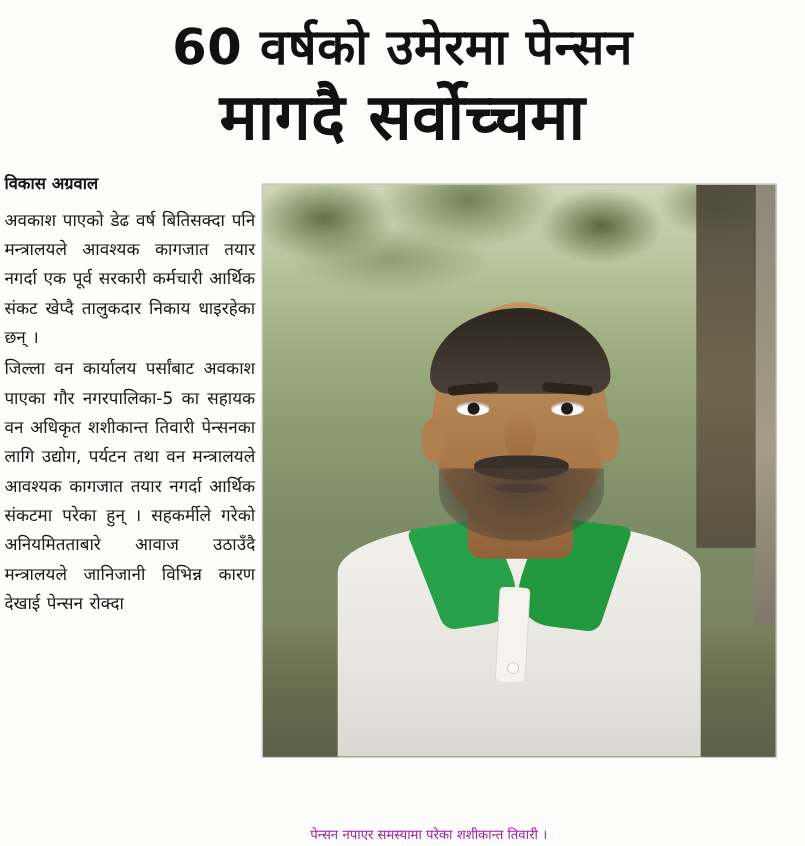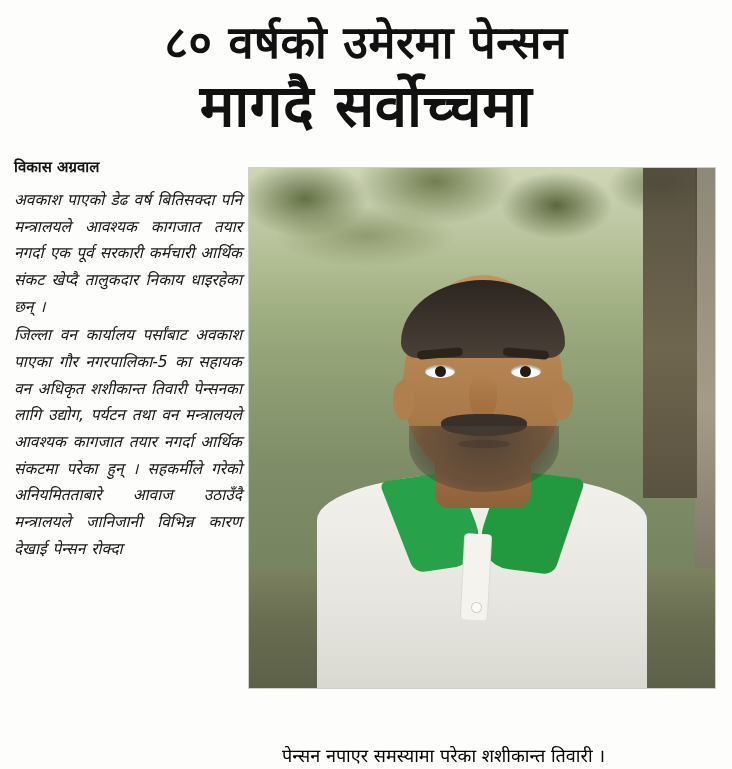--- a/index.html
+++ b/index.html
@@ -39,21 +39,21 @@
   .headline-line.l2 {
     font-size: 58px;
     margin-top: 6px;
   }
 
   
   .content {
     position: relative;
     display: flex;
     align-items: flex-start;
-    padding: 14px 16px 0 14px;
+    padding: 14px 16px 0 4px;
     gap: 6px;
   }
   .col-text {
     width: 228px;
     flex: 0 0 228px;
   }
   .byline {
     font-family: "DejaVu Sans", sans-serif;
     font-size: 15px;
     font-weight: bold;
@@ -68,21 +68,20 @@
     font-family: "DejaVu Sans", sans-serif;
     font-size: 15.5px;
     line-height: 1.72;
     color: #161616;
     text-align: justify;
     text-justify: inter-word;
     word-spacing: 1px;
   }
   .body-text p {
     margin: 2px 0 0 0;
-    font-style: italic;
   }
 
   
   .col-photo {
     flex: 1 1 auto;
     position: relative;
     margin-top: 10px;
   }
   .photo-frame {
     position: relative;
@@ -321,33 +320,33 @@
     line-height: 1.7;
     color: #161616;
     width: 228px;
     text-align: justify;
   }
   .caption {
     position: absolute;
     left: 268px;
     bottom: 2px;
     font-family: "DejaVu Sans", sans-serif;
-    font-size: 18px;
-    color: #000000;
+    font-size: 12px;
+    color: #a21caf;
     white-space: nowrap;
     overflow: hidden;
   }
 </style>
 </head>
 <body>
 
 <div class="page">
 
   <div class="headline">
-    <div class="headline-line l1">८० वर्षको उमेरमा पेन्सन</div>
+    <div class="headline-line l1">60 वर्षको उमेरमा पेन्सन</div>
     <div class="headline-line l2">मागदै सर्वोच्चमा</div>
   </div>
 
   <div class="content">
 
     <div class="col-text">
       <div class="byline">
         <span>विकास अग्रवाल</span>
       </div>
       <div class="body-text">

